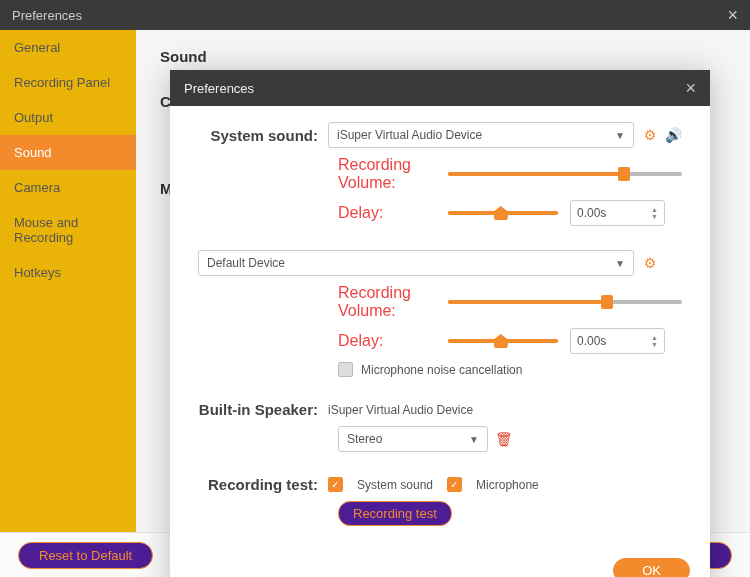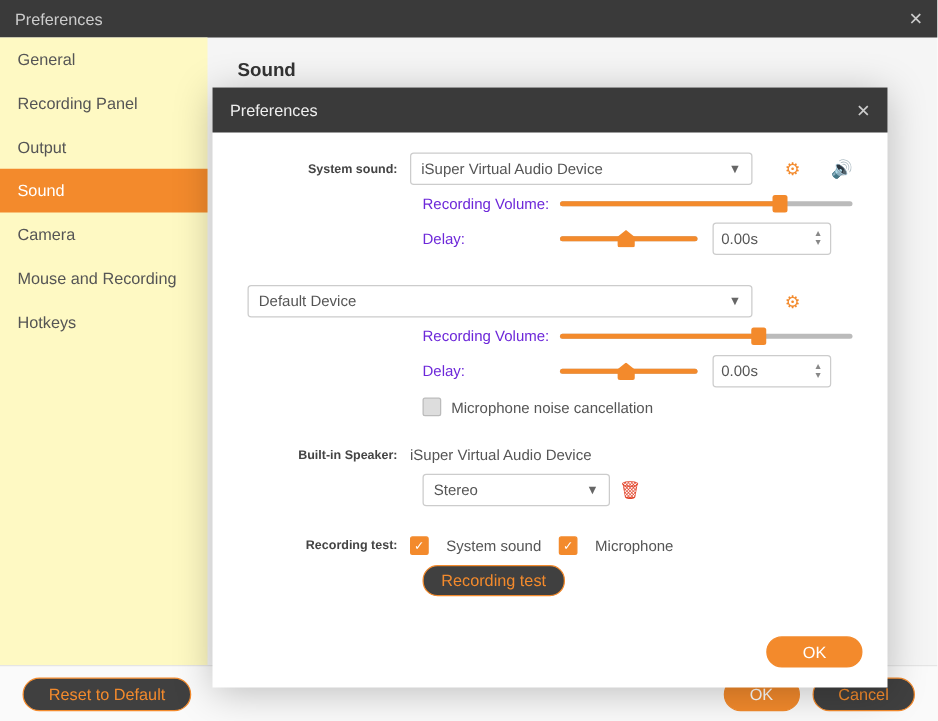--- a/index.html
+++ b/index.html
@@ -2,51 +2,51 @@
 <html><head>
 <meta charset="utf-8">
 <style>
 * { box-sizing: border-box; margin: 0; padding: 0; font-family: Arial, sans-serif; }
 body { width: 750px; height: 577px; background: #f5f5f5; position: relative; overflow: hidden; }
 
 .titlebar { height: 30px; background: #3a3a3a; color: #ccc; display: flex; align-items: center; padding: 0 12px; justify-content: space-between; font-size: 13px; }
 .close-x { color: #ccc; font-size: 18px; cursor: pointer; }
 
 .main-area { display: flex; height: calc(100% - 30px - 45px); }
-.sidebar { width: 166px; background: #fef9c3; }
+.sidebar { width: 136px; background: #eab308; }
 .sidebar-item { padding: 10px 14px; font-size: 13px; color: #555; cursor: pointer; }
 .sidebar-item.active { background: #f38a2c; color: #fff; }
 
 .content { flex: 1; padding: 18px 24px; }
 .content h2 { font-size: 15px; font-weight: bold; color: #333; margin-bottom: 28px; }
 .content .row-letter { font-weight: bold; font-size: 15px; color: #333; margin-bottom: 30px; }
 
 .bottom-bar { position: absolute; bottom: 0; left: 0; right: 0; height: 45px; background: #fafafa; display: flex; align-items: center; padding: 0 18px; border-top: 1px solid #e5e5e5; }
 .btn { border-radius: 14px; padding: 5px 20px; font-size: 13px; cursor: pointer; border: 1px solid; }
-.btn-outline { background: #404040; border-color: #f38a2c; color: #f38a2c; }
+.btn-outline { background: #4c1d95; border-color: #f38a2c; color: #f38a2c; }
 .btn-solid { background: #f38a2c; border-color: #f38a2c; color: #fff; }
 .bottom-bar .spacer { flex: 1; }
 .bottom-bar .btn + .btn { margin-left: 10px; }
 
 
 .modal { position: absolute; left: 170px; top: 70px; width: 540px; background: #fff; box-shadow: 0 4px 30px rgba(0,0,0,.25); }
 .modal-title { height: 36px; background: #3a3a3a; color: #eee; display: flex; align-items: center; padding: 0 14px; justify-content: space-between; font-size: 13px; }
 .modal-body { padding: 16px 28px 14px; font-size: 12px; color: #555; }
 .form-row { display: flex; align-items: center; margin-bottom: 8px; }
-.form-row .lbl { width: 130px; text-align: right; font-weight: bold; color: #444; padding-right: 10px; font-size: 10px; }
-.form-row .ctl { flex: 1; display: flex; align-items: center; gap: 24px; }
+.form-row .lbl { width: 130px; text-align: right; font-weight: bold; color: #444; padding-right: 10px; font-size: 15px; }
+.form-row .ctl { flex: 1; display: flex; align-items: center; gap: 8px; }
 .select { flex: 1; height: 26px; border: 1px solid #ccc; border-radius: 3px; background: #fff; display: flex; align-items: center; padding: 0 8px; justify-content: space-between; cursor: pointer; }
 .select .arrow { font-size: 10px; color: #666; }
 .icon-btn { width: 16px; height: 16px; cursor: pointer; display: flex; align-items: center; justify-content: center; }
 .gear { color: #f38a2c; font-size: 14px; }
 .speaker { color: #f38a2c; font-size: 14px; }
 .trash { color: #e2442a; font-size: 14px; }
 
 .sub-row { display: flex; align-items: center; margin-bottom: 8px; padding-left: 140px; }
-.sub-lbl { width: 110px; font-size: 12px; color: #6d28d9; }
+.sub-lbl { width: 110px; font-size: 16px; color: #ef4444; }
 .slider { flex: 1; position: relative; height: 4px; background: #bbb; border-radius: 2px; }
 .slider .fill { position: absolute; left: 0; top: 0; bottom: 0; background: #f38a2c; border-radius: 2px; }
 .slider .thumb { position: absolute; top: -5px; width: 12px; height: 14px; background: #f38a2c; border-radius: 2px; transform: translateX(-50%); }
 .slider .thumb.house { width: 14px; height: 14px; background: #f38a2c; top: -5px; clip-path: polygon(50% 0, 100% 40%, 100% 100%, 0 100%, 0 40%); }
 .spinner { width: 95px; height: 26px; border: 1px solid #ccc; border-radius: 3px; display: flex; align-items: center; padding: 0 6px; margin-left: 12px; justify-content: space-between; text-align: center; }
 .spinner .arrows { display: flex; flex-direction: column; font-size: 7px; line-height: 7px; color: #888; }
 
 .checkbox-row { display: flex; align-items: center; padding-left: 140px; margin-bottom: 8px; gap: 8px; }
 .chk { width: 15px; height: 15px; border: 1px solid #bbb; background: #ddd; border-radius: 2px; display: flex; align-items: center; justify-content: center; font-size: 10px; color: #fff; }
 .chk.checked { background: #f38a2c; border-color: #f38a2c; }

